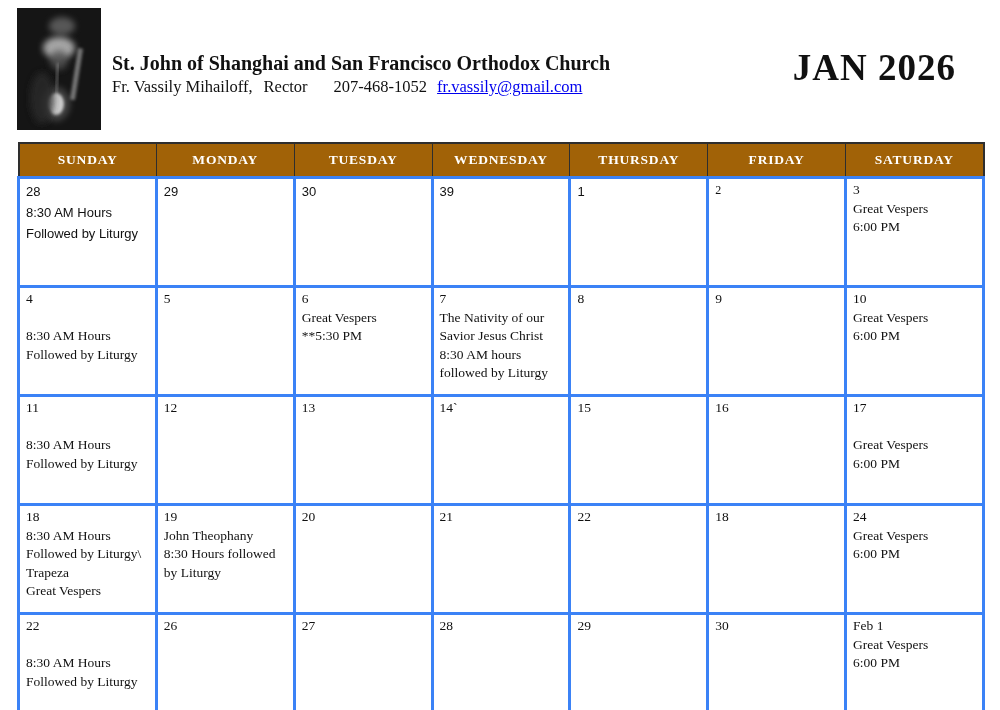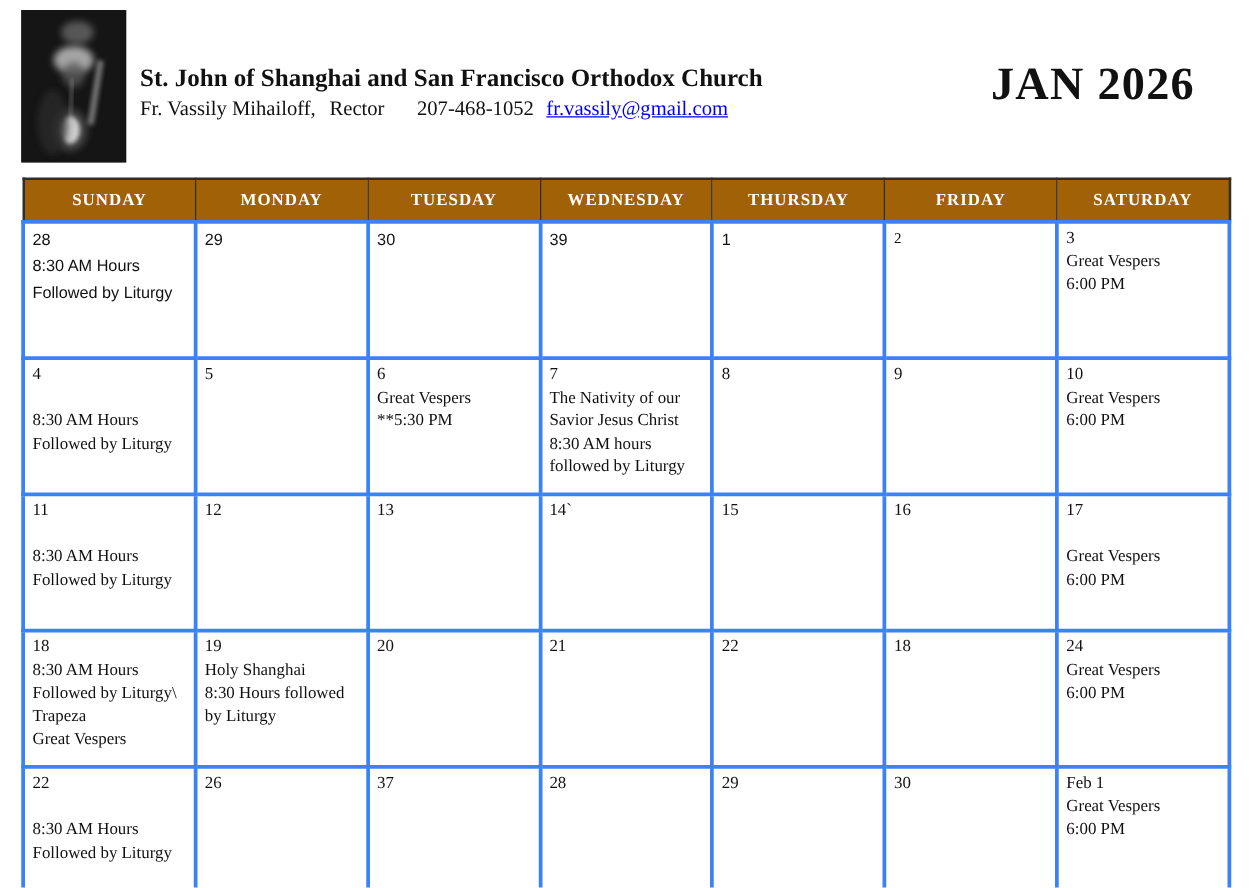--- a/index.html
+++ b/index.html
@@ -190,21 +190,21 @@
       <tr data-row="3">
         <td>
           <span class="cell-date">18</span>
           <span class="cell-line">8:30 AM Hours</span>
           <span class="cell-line">Followed by Liturgy\</span>
           <span class="cell-line">Trapeza</span>
           <span class="cell-line">Great Vespers</span>
         </td>
         <td>
           <span class="cell-date">19</span>
-          <span class="cell-line">Holy Shanghai</span>
+          <span class="cell-line">John Theophany</span>
           <span class="cell-line">8:30 Hours followed</span>
           <span class="cell-line">by Liturgy</span>
         </td>
         <td>
           <span class="cell-date">20</span>
         </td>
         <td>
           <span class="cell-date">21</span>
         </td>
         <td>
@@ -223,21 +223,21 @@
         <td>
           <span class="cell-date">22</span>
           <span class="cell-line">&nbsp;</span>
           <span class="cell-line">8:30 AM Hours</span>
           <span class="cell-line">Followed by Liturgy</span>
         </td>
         <td>
           <span class="cell-date">26</span>
         </td>
         <td>
-          <span class="cell-date">37</span>
+          <span class="cell-date">27</span>
         </td>
         <td>
           <span class="cell-date">28</span>
         </td>
         <td>
           <span class="cell-date">29</span>
         </td>
         <td>
           <span class="cell-date">30</span>
         </td>

